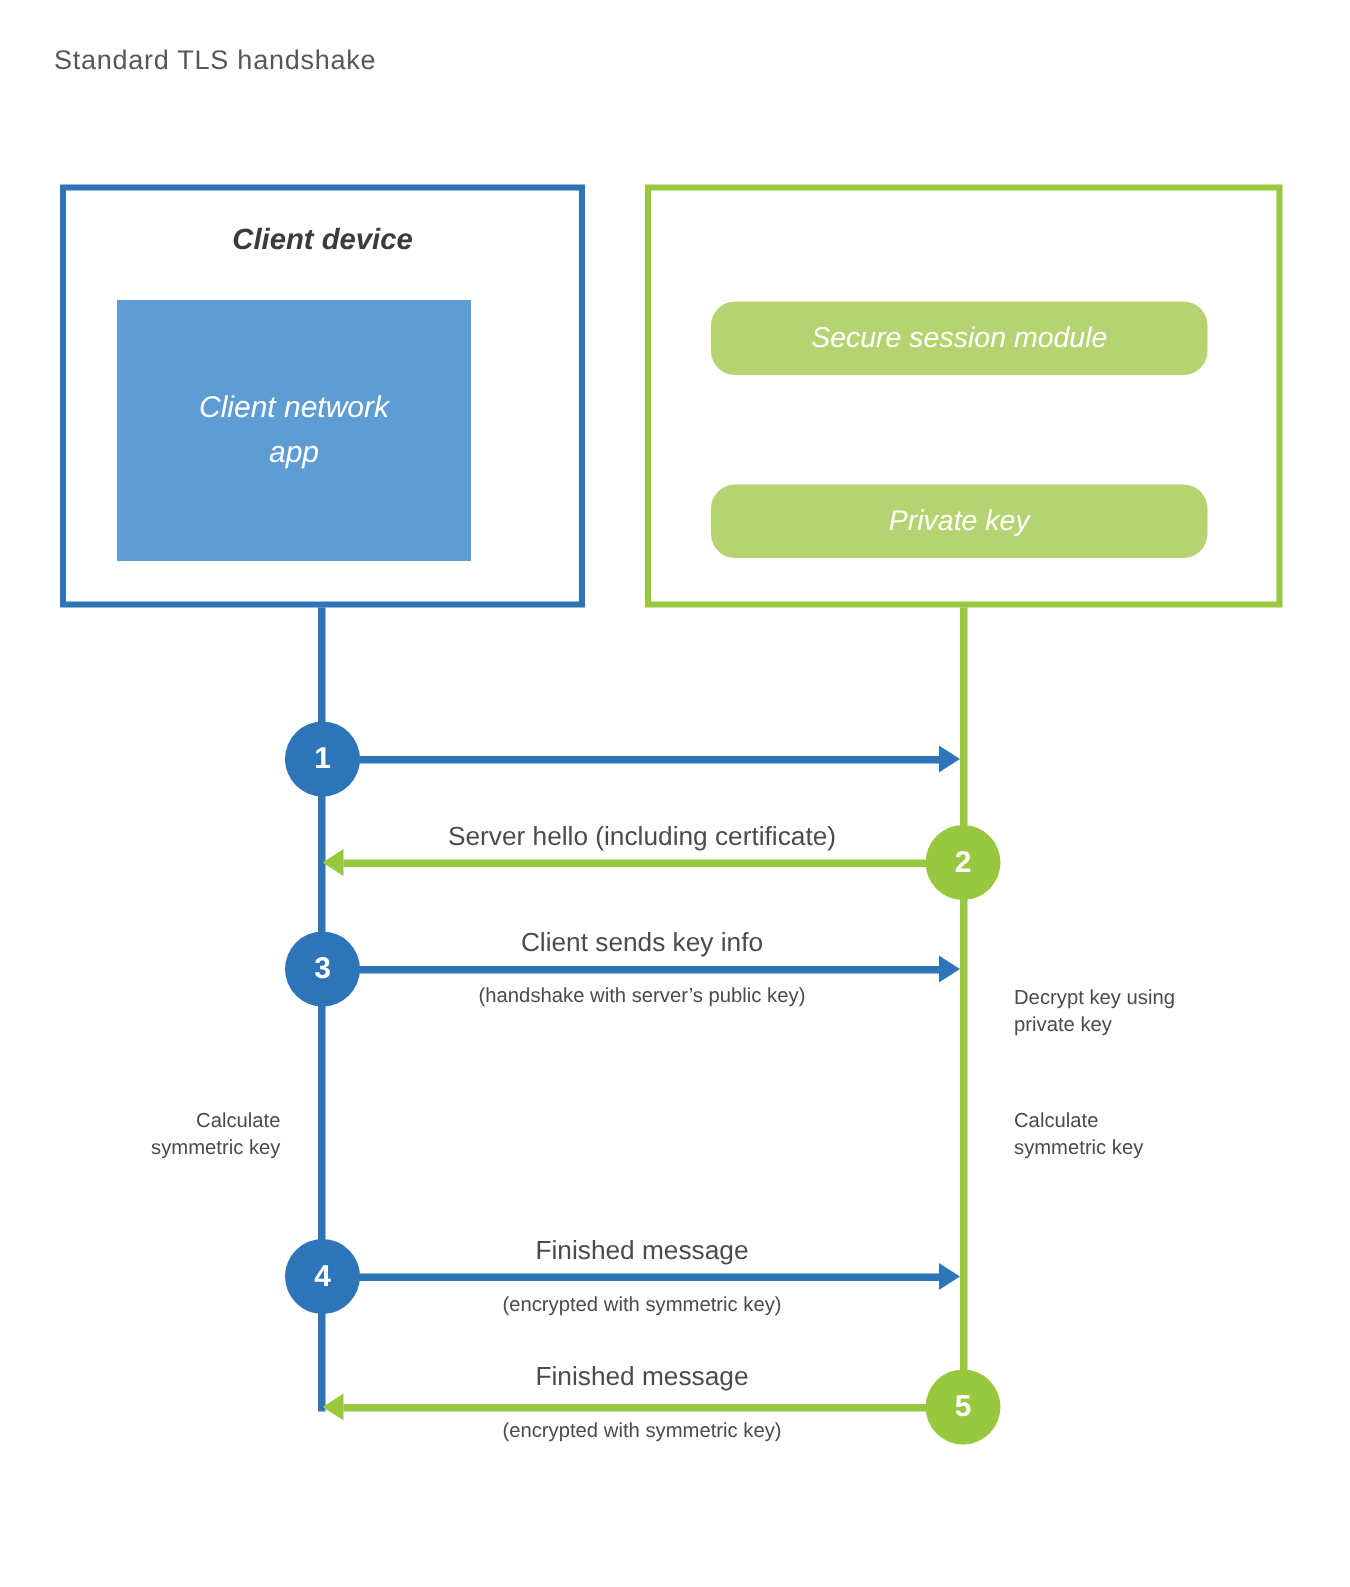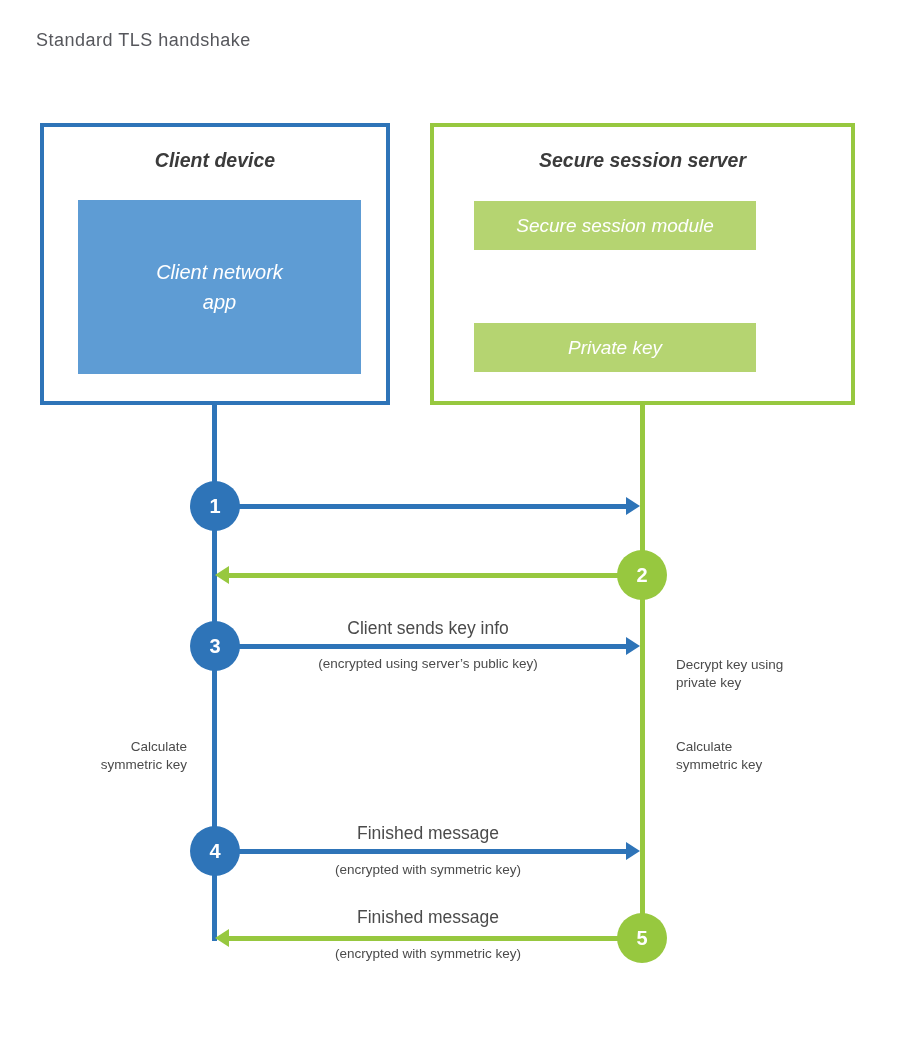--- a/index.html
+++ b/index.html
@@ -14,25 +14,25 @@
   *{margin:0;padding:0;box-sizing:border-box;}
   body{background:#fff;font-family:"Liberation Sans","DejaVu Sans",sans-serif;}
   .canvas{position:relative;width:900px;height:1058px;background:#ffffff;overflow:hidden;}
   .page-title{position:absolute;left:36px;top:30px;font-size:18px;font-weight:300;
     color:var(--title-gray);letter-spacing:0.5px;}
   .box{position:absolute;top:123px;height:282px;background:#fff;font-style:italic;}
   .box.blue{left:40px;width:350px;border:4px solid var(--blue-accent);}
   .box.green{left:430px;width:425px;border:4px solid var(--green-accent);}
   .box-title{position:absolute;left:0;top:22px;width:100%;text-align:center;
     font-size:19.5px;font-weight:bold;color:var(--text-dark);}
-  .inner-blue{position:absolute;left:34px;top:73px;width:283px;height:174px;
+  .inner-blue{position:absolute;left:34px;top:73px;width:236px;height:174px;
     background:var(--blue-fill);display:flex;align-items:center;justify-content:center;
     color:#fff;font-size:20px;text-align:center;white-space:pre-line;line-height:1.5;}
-  .bar{position:absolute;left:40px;width:282px;height:49px;background:var(--green-fill);
-    display:flex;align-items:center;justify-content:center;color:#fff;font-size:19px;}
+  .bar{position:absolute;left:40px;width:331px;height:49px;background:var(--green-fill);
+    display:flex;align-items:center;justify-content:center;color:#fff;font-size:19px;border-radius:16px;}
   .bar.b1{top:74px;} .bar.b2{top:135px;} .bar.b3{top:196px;}
   .vline{position:absolute;top:405px;width:5px;height:536px;}
   .vline.blue{left:212px;background:var(--blue-accent);}
   .vline.green{left:640px;background:var(--green-accent);}
   .hline{position:absolute;height:5px;}
   .hline.blue{background:var(--blue-accent);}
   .hline.green{background:var(--green-accent);}
   .head{position:absolute;width:0;height:0;border-top:9px solid transparent;
     border-bottom:9px solid transparent;}
   .head.right{border-left:14px solid var(--blue-accent);}
@@ -59,38 +59,38 @@
 
   <div class="page-title">Standard TLS handshake</div>
 
   <div class="box blue">
     <div class="box-title">Client device</div>
     <div class="inner-blue">Client network
 app</div>
   </div>
 
   <div class="box green">
-    <div class="box-title">Secure session server</div>
     <div class="bar b1">Secure session module</div>
     <div class="bar b3">Private key</div>
   </div>
 
   <div class="vline blue"></div>
   <div class="vline green"></div>
 
   <div class="hline blue" style="left:215px;top:504px;width:411px"></div>
   <div class="head right" style="left:626px;top:497px"></div>
   <div class="badge blue" style="top:481px">1</div>
 
+  <div class="lbl" style="top:547px">Server hello (including certificate)</div>
   <div class="hline green" style="left:229px;top:573px;width:413px"></div>
   <div class="head left" style="left:215px;top:566px"></div>
   <div class="badge green" style="top:550px">2</div>
 
   <div class="lbl" style="top:618px">Client sends key info</div>
-  <div class="sub" style="top:656px">(encrypted using server’s public key)</div>
+  <div class="sub" style="top:656px">(handshake with server’s public key)</div>
   <div class="hline blue" style="left:215px;top:644px;width:411px"></div>
   <div class="head right" style="left:626px;top:637px"></div>
   <div class="badge blue" style="top:621px">3</div>
 
   <div class="note decrypt">Decrypt key using
 private key</div>
   <div class="note calc-l">Calculate
 symmetric key</div>
   <div class="note calc-r">Calculate
 symmetric key</div>

